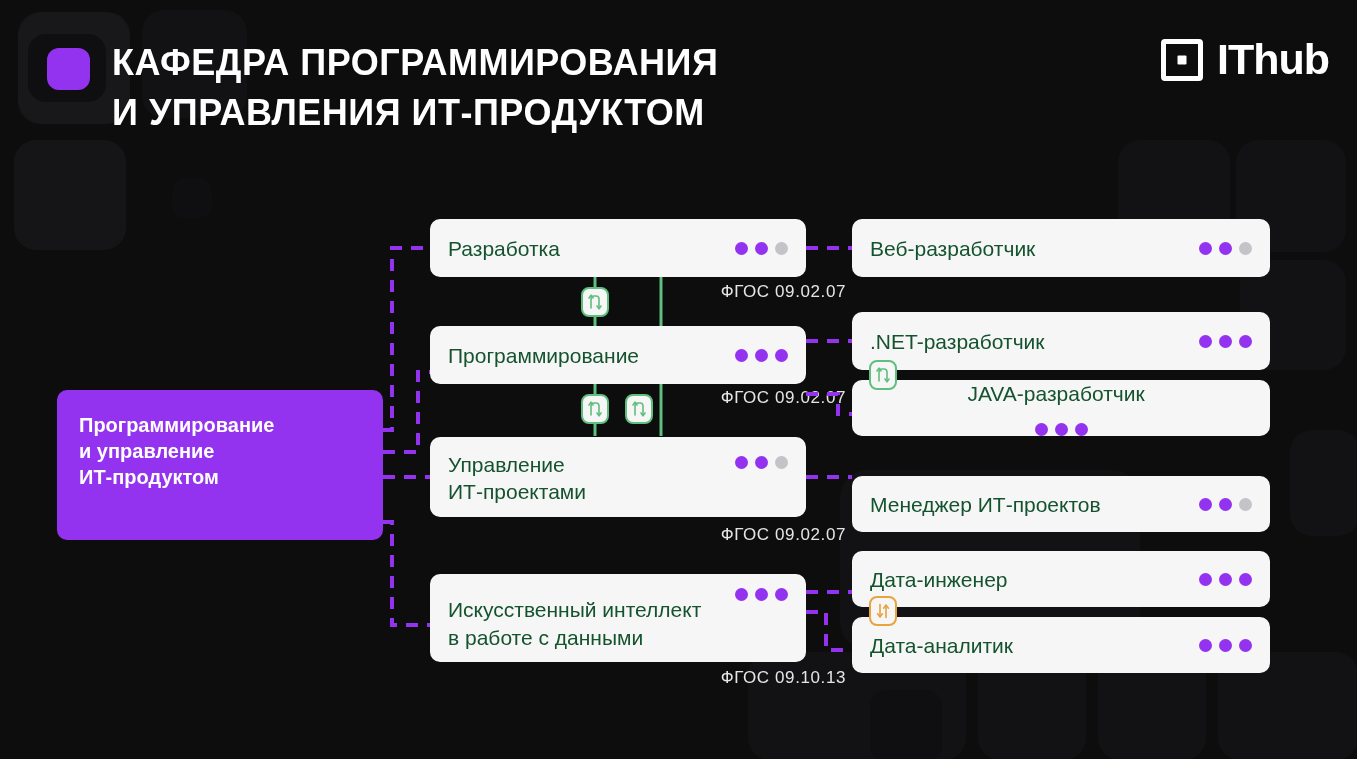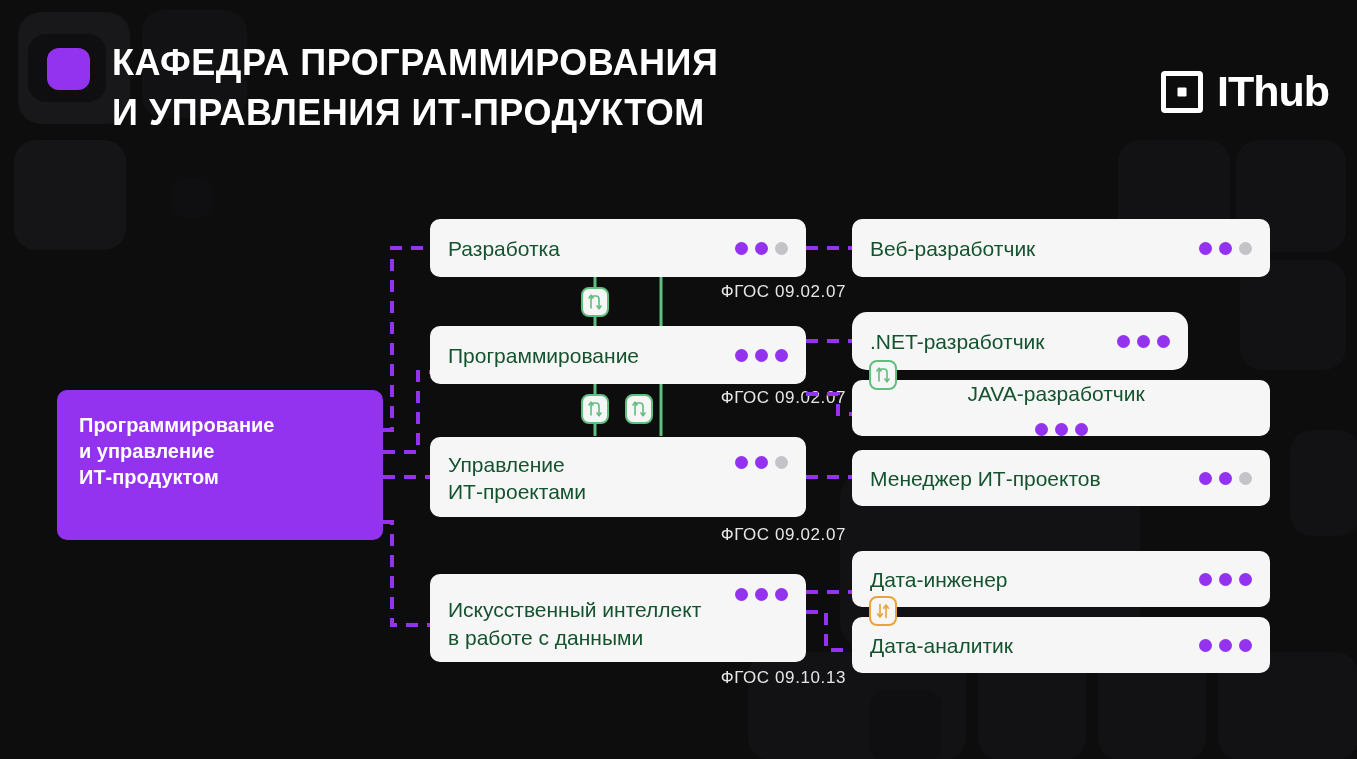--- a/index.html
+++ b/index.html
@@ -70,21 +70,20 @@
     white-space: pre-line;
     text-transform: uppercase;
   }
 
   #ithub-logo {
     position: absolute;
     right: 28px; top: 38px;
     display: flex;
     align-items: center;
     gap: 14px;
-    margin-top: 32px;
   }
   #ithub-mark {
     width: 42px; height: 42px;
     border: 5px solid #ffffff;
     border-radius: 4px;
     position: relative;
   }
   #ithub-mark::after {
     content: "";
     position: absolute;
@@ -307,39 +306,39 @@
 
   <div class="card one-line" style="left:852px; top:219px; width:418px; height:58px;">
     <div class="card-label">Веб-разработчик</div>
     <div class="dots">
       <span class="dot on"></span>
       <span class="dot on"></span>
       <span class="dot off"></span>
     </div>
   </div>
 
-  <div class="card one-line" style="left:852px; top:312px; width:336px; height:58px;border-radius:15px;">
+  <div class="card one-line" style="left:852px; top:312px; width:418px; height:58px;">
     <div class="card-label">.NET-разработчик</div>
     <div class="dots">
       <span class="dot on"></span>
       <span class="dot on"></span>
       <span class="dot on"></span>
     </div>
   </div>
 
   <div class="card one-line" style="left:852px; top:380px; width:418px; height:56px;flex-direction:column;">
     <div class="card-label">JAVA-разработчик</div>
     <div class="dots">
       <span class="dot on"></span>
       <span class="dot on"></span>
       <span class="dot on"></span>
     </div>
   </div>
 
-  <div class="card one-line" style="left:852px; top:450px; width:418px; height:56px;">
+  <div class="card one-line" style="left:852px; top:476px; width:418px; height:56px;">
     <div class="card-label">Менеджер ИТ-проектов</div>
     <div class="dots">
       <span class="dot on"></span>
       <span class="dot on"></span>
       <span class="dot off"></span>
     </div>
   </div>
 
   <div class="card one-line" style="left:852px; top:551px; width:418px; height:56px;">
     <div class="card-label">Дата-инженер</div>

